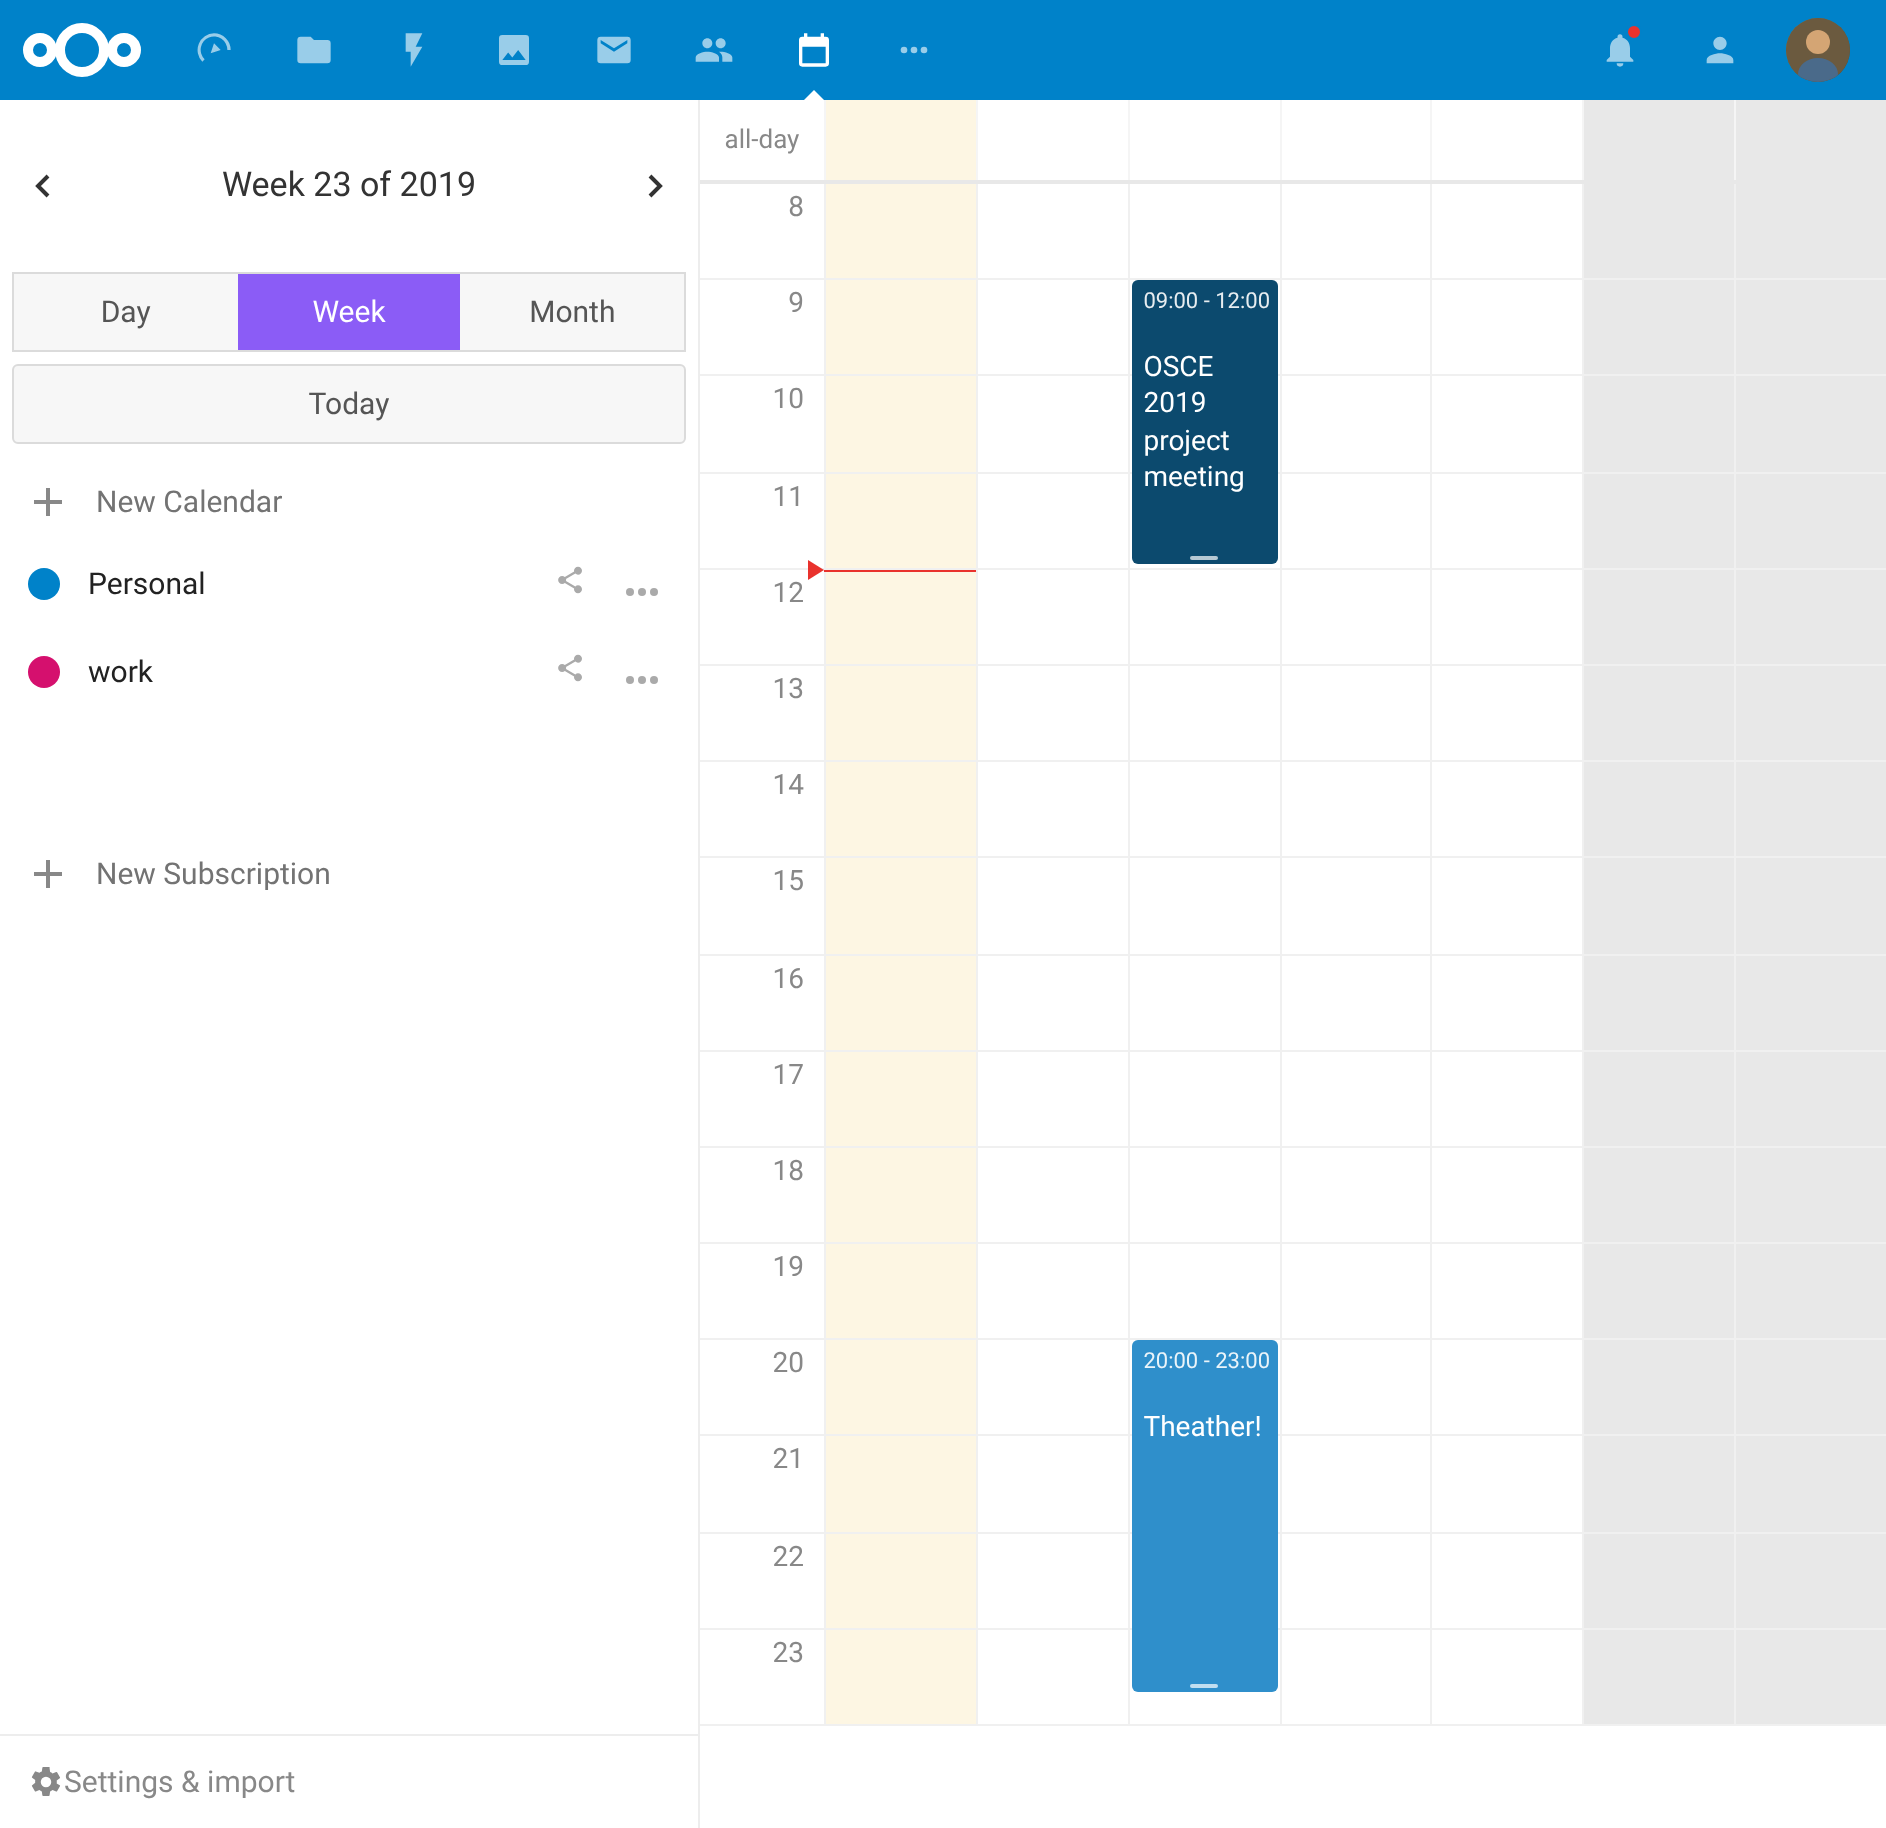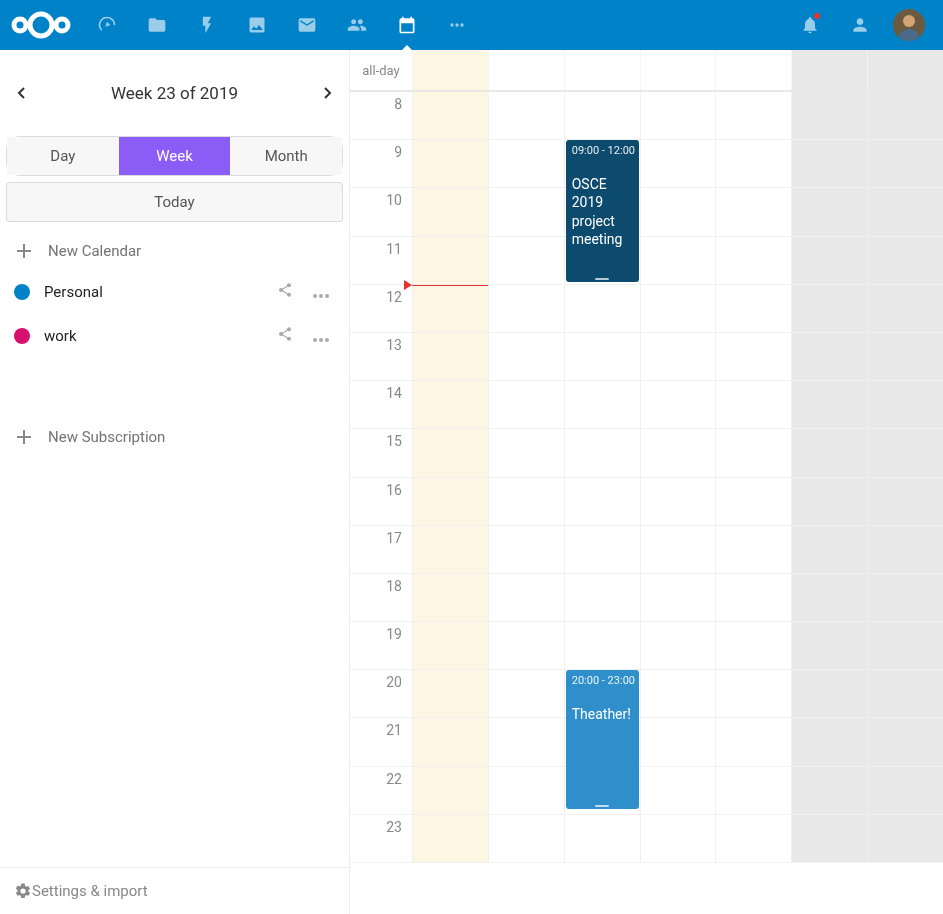--- a/index.html
+++ b/index.html
@@ -15,21 +15,21 @@
 .topbar-right{display:flex;align-items:center}
 .notif-dot{position:absolute;top:12px;right:14px;width:8px;height:8px;background:#e9322d;border-radius:50%;border:1px solid #0082c9}
 .avatar{width:32px;height:32px;border-radius:50%;background:linear-gradient(135deg,#8a6d3b,#5a4a2a);margin:0 8px;display:flex;align-items:center;justify-content:center;color:#fff;font-size:14px;overflow:hidden}
 .avatar svg{width:32px;height:32px}
 .main{display:flex;height:864px}
 .sidebar{width:350px;border-right:1px solid #ededed;display:flex;flex-direction:column;background:#fff}
 .date-nav{display:flex;align-items:center;justify-content:space-between;padding:31px 10px}
 .date-nav-arrow{width:24px;height:24px;cursor:pointer;display:flex;align-items:center;justify-content:center}
 .date-nav-arrow svg{width:12px;height:12px;stroke:#333;fill:none;stroke-width:2}
 .date-title{font-size:17px;color:#333}
-.view-switch{display:flex;border:1px solid #dbdbdb;border-radius:13px;margin:0 6px 6px}
+.view-switch{display:flex;border:1px solid #dbdbdb;border-radius:0;margin:0 6px 6px}
 .view-btn{flex:1;padding:10px 0;text-align:center;cursor:pointer;font-size:15px;color:#555;background:#f7f7f7}
 .view-btn.active{background:#8b5cf6;color:#fff}
 .today-btn{margin:0 6px 10px;padding:10px;text-align:center;background:#f7f7f7;border:1px solid #dbdbdb;border-radius:3px;cursor:pointer;font-size:15px;color:#555}
 .sb-item{display:flex;align-items:center;padding:10px 14px;gap:14px;cursor:pointer}
 .sb-item-icon{width:20px;display:flex;justify-content:center}
 .plus-icon svg{width:14px;height:14px;fill:#888}
 .sb-item-text{flex:1;color:#737373;font-size:15px}
 .cal-item{display:flex;align-items:center;padding:12px 14px;gap:14px}
 .cal-dot{width:16px;height:16px;border-radius:50%}
 .cal-name{flex:1;font-size:15px;color:#222}
@@ -299,21 +299,21 @@
               <div class="hour-line"></div>
               <div class="hour-line"></div>
               <div class="hour-line"></div>
               <div class="hour-line"></div>
               <div class="hour-line"></div>
               <div class="event" style="top: 48.2px; height: 141.6px; background: #0c4a6e;">
                 <div class="event-time">09:00 - 12:00</div>
     <div class="event-title">OSCE 2019 project meeting</div>
     <div class="event-handle"></div>
               </div>
-              <div class="event" style="top: 578.4px; height: 139px; background: rgb(47, 143, 203);">
+              <div class="event" style="top: 578.4px; height: 176px; background: rgb(47, 143, 203);">
                 <div class="event-time">20:00 - 23:00</div>
     <div class="event-title">Theather!</div>
     <div class="event-handle"></div>
               </div>
             </div>
             <div class="day-col">
               <div class="hour-line"></div>
               <div class="hour-line"></div>
               <div class="hour-line"></div>
               <div class="hour-line"></div>

